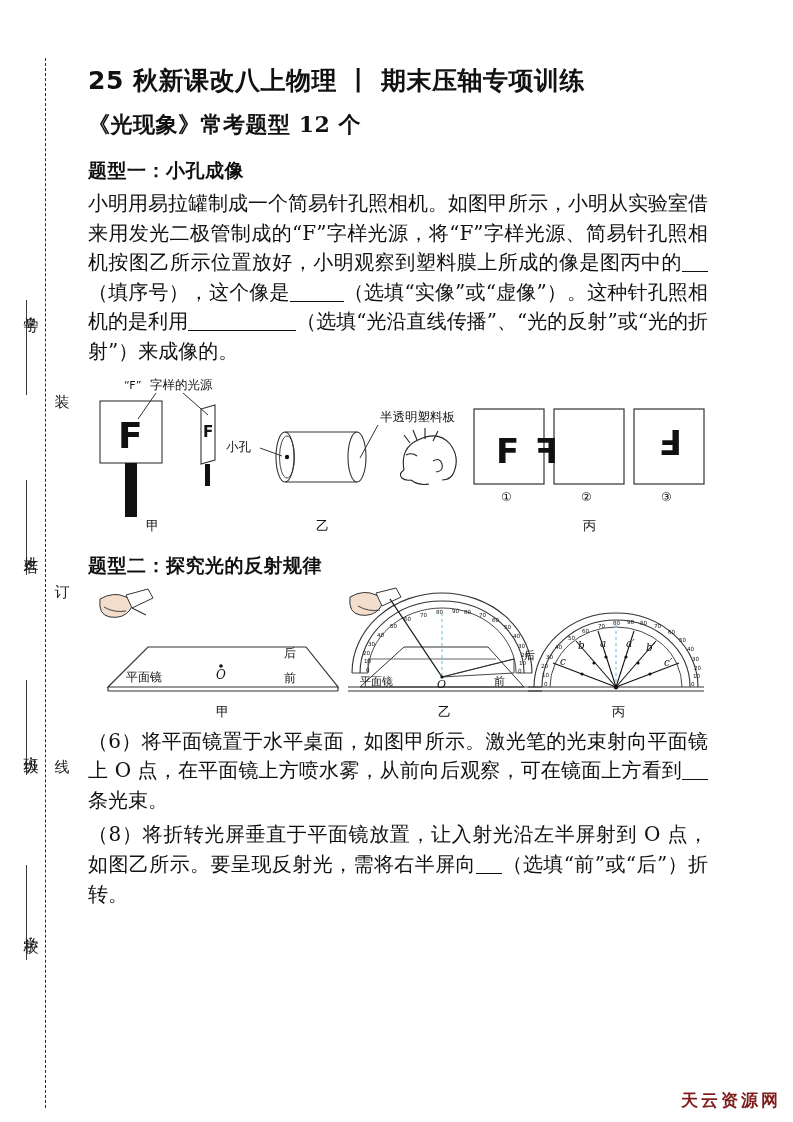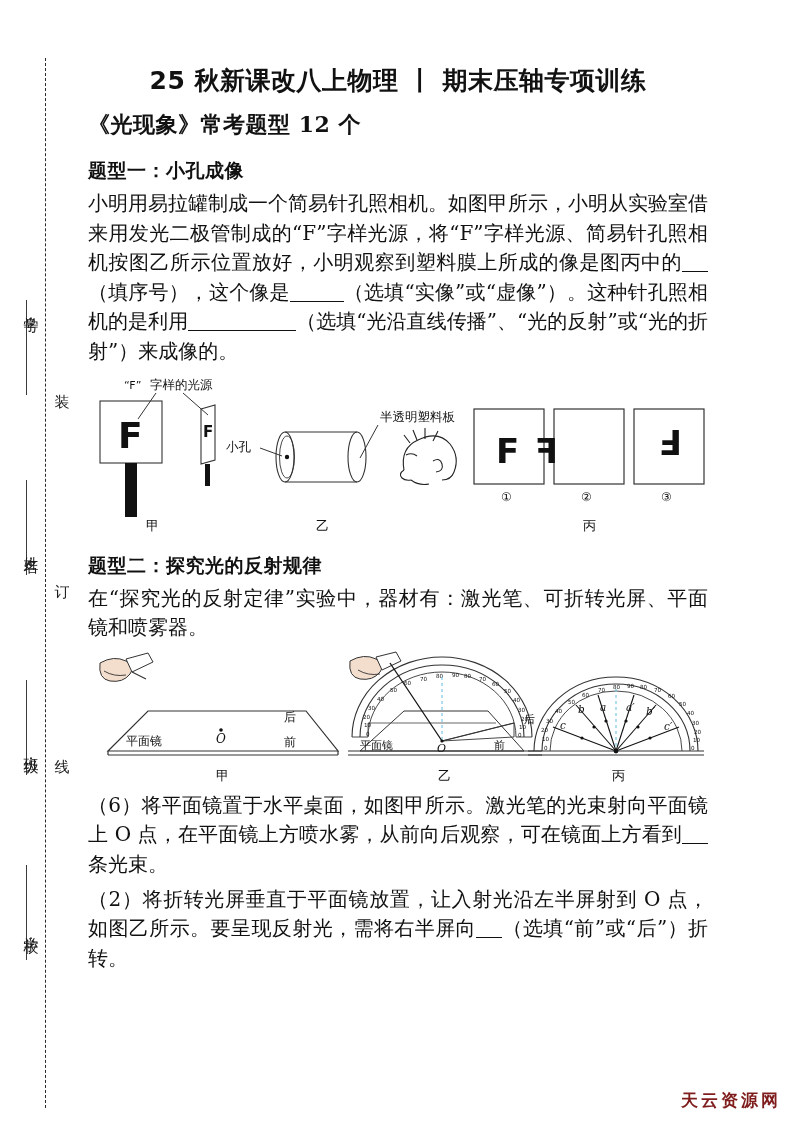--- a/index.html
+++ b/index.html
@@ -31,21 +31,21 @@
     writing-mode:vertical-rl;text-orientation:upright;
     font-size:15px;letter-spacing:2px;color:#1a1a1a;
     font-family:"DejaVu Sans","Liberation Sans",sans-serif;
   }
   .vrule{position:absolute;left:26px;width:0;border-left:1.3px solid #3a3a3a;}
 
   
   .content{position:absolute;left:88px;top:0;width:620px;}
 
   .title1{
-    text-align:center;font-size:25px;font-weight:bold;margin-top:64px;
+    font-size:25px;font-weight:bold;margin-top:64px;
     letter-spacing:0.5px;font-family:"DejaVu Sans","Liberation Sans",sans-serif;
   }
   .title2{
     font-size:22px;font-weight:bold;margin-top:13px;
     letter-spacing:0.5px;
   }
   .sec-head{
     text-align:left;font-size:19px;font-weight:bold;margin-top:18px;
     letter-spacing:0.5px;
   }
@@ -166,21 +166,20 @@
           <g transform="translate(616,143) rotate(180)">
             <text x="22" y="88" font-family="DejaVu Sans, sans-serif" font-size="34" font-weight="bold" fill="#111">F</text>
           </g>
           <text x="573" y="126" font-family="DejaVu Serif, serif" font-size="12" fill="#111">③</text>
         </g>
         <text x="495" y="155" font-family="DejaVu Serif, serif" font-size="13" fill="#111">丙</text>
       </svg>
     </div>
 
     <div class="sec-head">题型二：探究光的反射规律</div>
-    <div class="para">在“探究光的反射定律”实验中，器材有：激光笔、可折转光屏、平面镜和喷雾器。</div>
 
     <div class="figrow">
       <svg width="620" height="135" viewBox="0 0 620 135">
 
         <g>
 
           <g>
             <path d="M12 12 q14 -8 26 -2 q10 5 4 13 q-7 9 -20 7 q-12 -2 -10 -18 Z" fill="#f3ddcc" stroke="#333" stroke-width="1"></path>
             <path d="M38 8 l22 -6 l5 9 l-21 10 Z" fill="#fff" stroke="#333" stroke-width="1"></path>
             <path d="M44 21 l14 7" stroke="#333" stroke-width="1.2" fill="none"></path>
@@ -313,20 +312,20 @@
           <text x="84" y="129" font-family="DejaVu Serif, serif" font-size="13" fill="#111">丙</text>
         </g>
       </svg>
     </div>
 
     <div class="para">
       <span>（6）将平面镜置于水平桌面，如图甲所示。激光笔的光束射向平面镜上 O 点，在平面镜上方喷水雾，从前向后观察，可在镜面上方看到</span><span class="blank-s"></span><span>条光束。</span>
     </div>
 
     <div class="para">
-      <span>（2）将折转光屏垂直于平面镜放置，让入射光沿左半屏射到 O 点，如图乙所示。要呈现反射光，需将右半屏向</span><span class="blank-s"></span><span>（选填“前”或“后”）折转。</span>
+      <span>（8）将折转光屏垂直于平面镜放置，让入射光沿左半屏射到 O 点，如图乙所示。要呈现反射光，需将右半屏向</span><span class="blank-s"></span><span>（选填“前”或“后”）折转。</span>
     </div>
 
 
   </div>
 
   <div class="wm">天云资源网</div>
 </div>
 
 </body></html>

